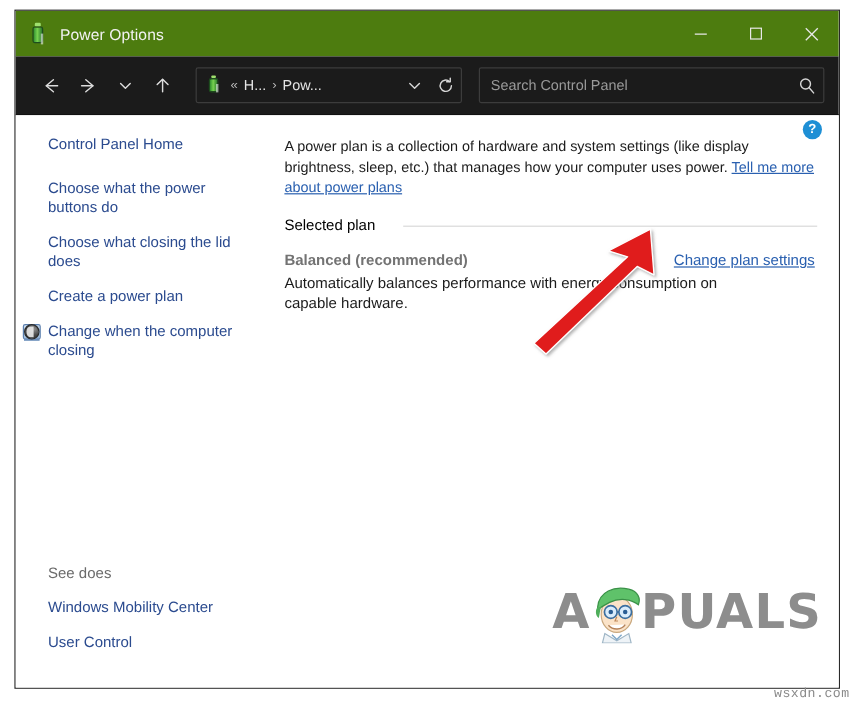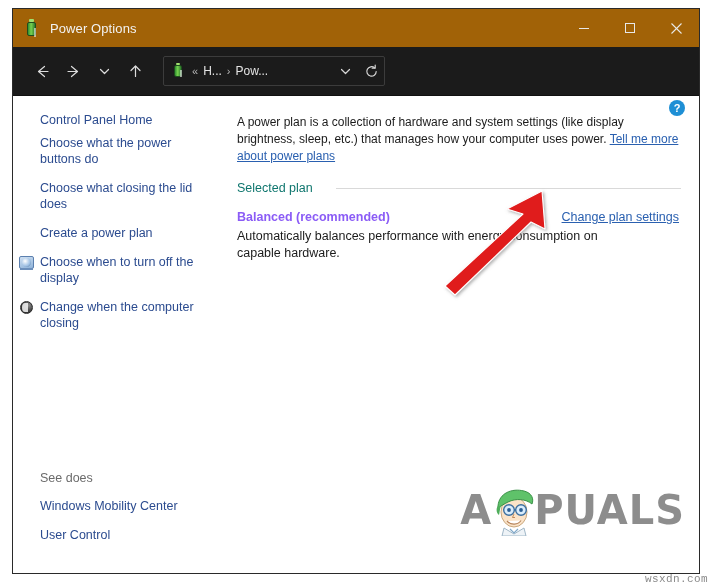--- a/index.html
+++ b/index.html
@@ -26,21 +26,21 @@
     background: #ffffff;
     border: 1px solid #2a2a2a;
     box-sizing: border-box;
     overflow: hidden;
   }
 
   
   .titlebar {
     position: relative;
     height: 38px;
-    background: #a16207;
+    background: #4d7c0f;
     display: flex;
     align-items: center;
   }
   .title-icon {
     margin-left: 10px;
     width: 18px;
     height: 18px;
     position: relative;
     flex: none;
   }
@@ -214,21 +214,21 @@
   }
   .nav-link {
     color: #2b4b8f;
     font-size: 12.5px;
     line-height: 16px;
     padding: 0 10px 0 27px;
     margin-bottom: 13px;
     position: relative;
     max-width: 178px;
   }
-  .nav-link.home { margin-bottom: 7px; }
+  .nav-link.home { margin-bottom: 21px; }
   .nav-link.with-icon { padding-left: 27px; }
 
   .li-icon {
     position: absolute;
     left: 6px;
     top: 1px;
     width: 16px;
     height: 16px;
   }
   
@@ -328,34 +328,34 @@
     color: #2a60b0;
     text-decoration: underline;
   }
 
   .section-head {
     display: flex;
     align-items: center;
     margin: 0 0 14px 0;
   }
   .section-head-label {
-    color: #0f766e;
+    color: #000000;
     font-size: 12.5px;
     white-space: nowrap;
     margin-right: 23px;
   }
   .section-rule {
     flex: 1 1 auto;
     height: 1px;
     background: #d9d9d9;
   }
 
   .plan-row { position: relative; }
   .plan-name {
-    color: #8b5cf6;
+    color: #737373;
     font-size: 12.5px;
     font-weight: bold;
     line-height: 17px;
     margin-bottom: 2px;
   }
   .plan-desc {
     color: #1b1b1b;
     font-size: 12.5px;
     line-height: 17px;
     max-width: 400px;
@@ -490,20 +490,29 @@
             </svg>
         </span>
         <span class="addr-refresh">
           <svg width="15" height="15" viewBox="0 0 15 15">
               <path d="M12.2 7.5 A4.7 4.7 0 1 1 10.6 3.9" fill="none" stroke="currentColor" stroke-width="1.2" stroke-linecap="round"></path>
               <path d="M11.2 1.2 L11.2 4.2 L8.2 4.2" fill="none" stroke="currentColor" stroke-width="1.2" stroke-linecap="round" stroke-linejoin="round"></path>
             </svg>
         </span>
       </div>
 
+      <div class="searchbox">
+        <input class="search-input" type="text" placeholder="Search Control Panel" style="">
+        <span class="search-icon">
+          <svg width="15" height="15" viewBox="0 0 15 15">
+              <circle cx="6.3" cy="6" r="4.1" fill="none" stroke="currentColor" stroke-width="1.2"></circle>
+              <line x1="9.3" y1="9.2" x2="13" y2="13.4" stroke="currentColor" stroke-width="1.2" stroke-linecap="round"></line>
+            </svg>
+        </span>
+      </div>
     </div>
 
     <div class="body">
 
       <div class="leftpane">
 
         <div class="nav-link home">
           <span>Control Panel Home</span>
         </div>
 
@@ -517,21 +526,20 @@
 
         <div class="nav-link">
           <span>Create a power plan</span>
         </div>
 
         <div class="nav-link with-icon">
           <span class="li-icon">
             <span class="icon-display"></span>
             <span class="icon-display-base"></span>
           </span>
-          <span>Choose when to turn off the display</span>
         </div>
 
         <div class="nav-link with-icon">
           <span class="li-icon">
             <span class="icon-moon"></span>
           </span>
           <span>Change when the computer closing</span>
         </div>
 
         <div class="seealso">

